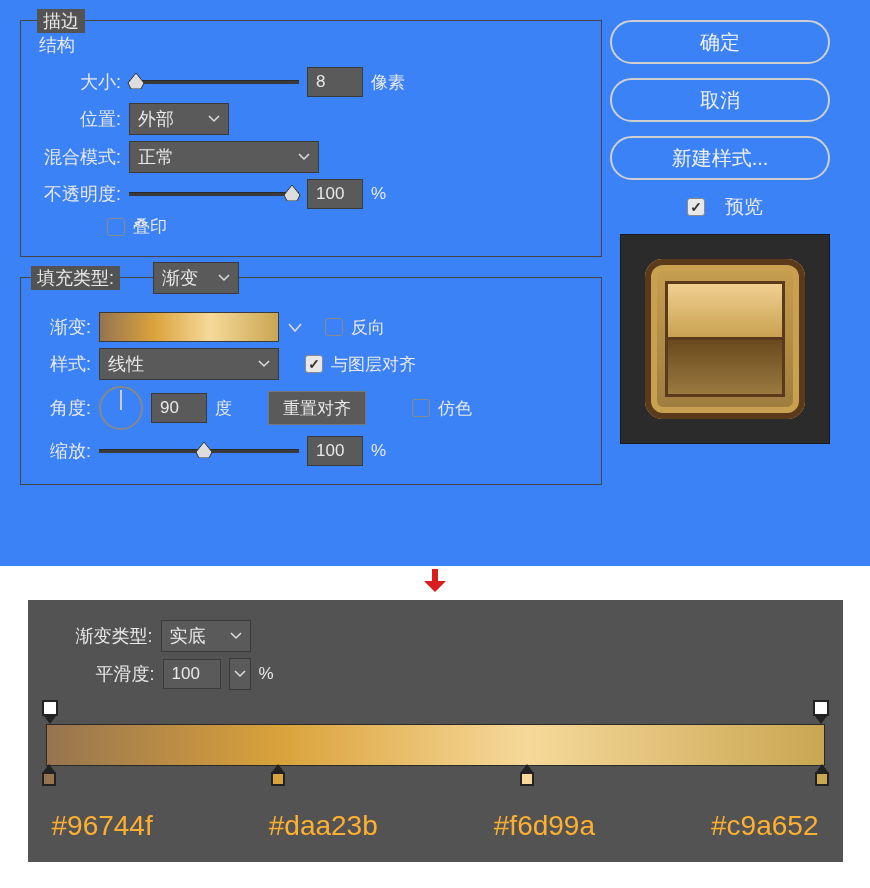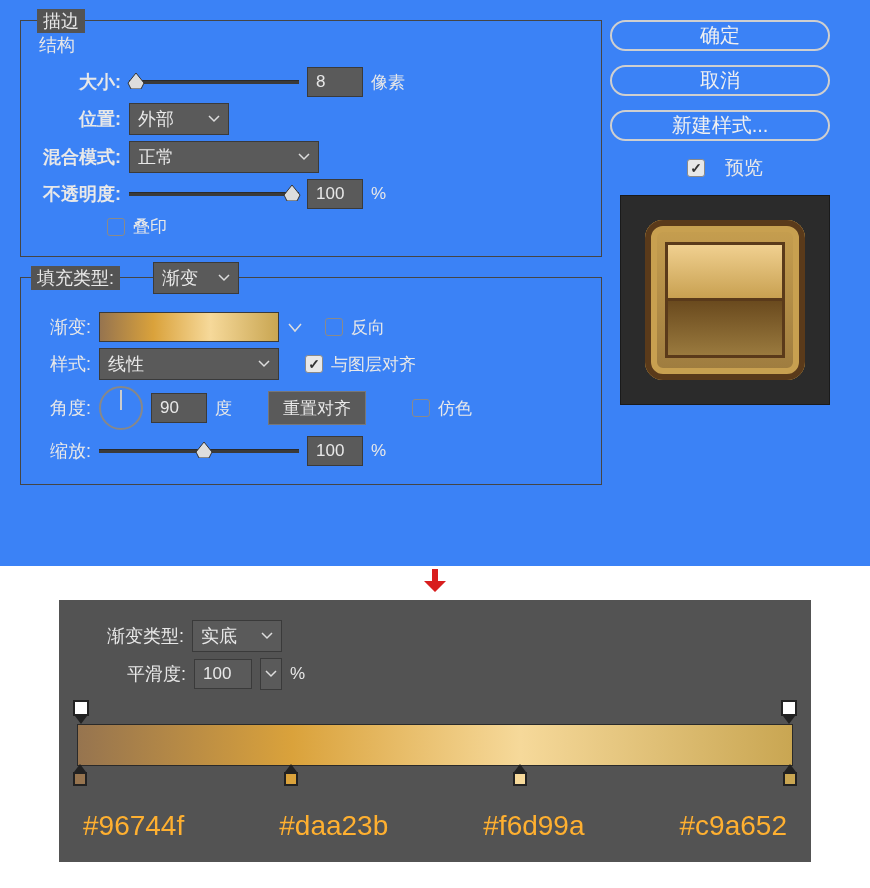--- a/index.html
+++ b/index.html
@@ -8,21 +8,21 @@
   .top-section { width: 870px; height: 566px; background: #3b82f6; display: flex; }
   .main-panel { flex: 1; padding: 10px 0 0 20px; }
   .side-panel { width: 260px; padding: 20px 30px 0 0; }
   
   .fieldset { border: 1px solid #454545; padding: 8px 10px 12px 10px; position: relative; margin: 10px 8px 0 0; }
   .legend { position: absolute; top: -12px; left: 16px; background: #535353; color: #e8e8e8; font-size: 18px; padding: 0 6px; }
   .subtitle { color: #e8e8e8; font-size: 18px; margin: 4px 0 10px 8px; }
   
   .row { display: flex; align-items: center; margin: 6px 0; gap: 8px; }
   .label { color: #e8e8e8; font-size: 18px; text-align: right; }
-  .label-w1 { width: 90px; font-weight: bold; }
+  .label-w1 { width: 90px; }
   .label-w2 { width: 60px; }
   
   .slider { height: 4px; background: #3a3a3a; border-top: 1px solid #2a2a2a; position: relative; }
   .thumb { position: absolute; top: -8px; width: 18px; height: 16px; }
   .thumb svg { display: block; }
   
   .input-box { background: #5a5a5a; border: 1px solid #3a3a3a; height: 30px; padding: 0 8px; color: #e8e8e8; font-size: 17px; display: flex; align-items: center; }
   
   .dropdown { background: #5a5a5a; border: 1px solid #3a3a3a; height: 32px; padding: 14px 8px; color: #e8e8e8; font-size: 18px; display: flex; align-items: center; gap: 10px; position: relative; }
   .dropdown .chev { margin-left: auto; }
@@ -35,32 +35,32 @@
   .checkbox.checked::after { content: "✓"; color: #333; font-size: 14px; font-weight: bold; }
   
   .gradient-swatch { width: 180px; height: 30px; border: 1px solid #3a3a3a; background: linear-gradient(to right, #96744f, #daa23b 30%, #f6d99a 62%, #c9a652 100%); position: relative; }
   .gradient-swatch .chev2 { position: absolute; right: -24px; top: 6px; }
   
   .angle-dial { width: 44px; height: 44px; border: 2px solid #888; border-radius: 50%; position: relative; }
   .angle-dial::after { content: ""; position: absolute; width: 2px; height: 20px; background: #ccc; left: 50%; top: 2px; transform: translateX(-50%); }
   
   .btn { height: 34px; padding: 0 14px; border: 1px solid #777; background: #5a5a5a; color: #e8e8e8; font-size: 17px; display: flex; align-items: center; }
   
-  .side-btn { width: 220px; height: 31px; border: 2px solid #cfcfcf; border-radius: 22px; background: transparent; color: #f0f0f0; font-size: 20px; display: flex; align-items: center; justify-content: center; margin-bottom: 14px; }
+  .side-btn { width: 220px; height: 44px; border: 2px solid #cfcfcf; border-radius: 22px; background: transparent; color: #f0f0f0; font-size: 20px; display: flex; align-items: center; justify-content: center; margin-bottom: 14px; }
   
   .preview-row { display: flex; align-items: center; justify-content: center; gap: 20px; margin: 10px 0 14px 0; }
   .preview-swatch { width: 210px; height: 210px; background: #2b2b2b; border: 1px solid #1a1a1a; display: flex; align-items: center; justify-content: center; margin: 0 auto; }
   .gold-icon { width: 160px; height: 160px; border-radius: 18px; background: linear-gradient(#c8a050, #9c7a3e); box-shadow: inset 0 0 0 6px #5a3a1a, inset 0 0 0 12px #c8a050; position: relative; }
   .gold-icon::before { content:""; position:absolute; left:20px; right:20px; top:22px; height:54px; background: linear-gradient(#f0d090, #c8a050); border: 3px solid #5a3a1a; }
   .gold-icon::after { content:""; position:absolute; left:20px; right:20px; bottom:22px; height:54px; background: linear-gradient(#6a4a1e, #9a7a3e); border: 3px solid #5a3a1a; }
   
   .arrow-down { width: 870px; height: 30px; display:flex; align-items:center; justify-content:center; }
   .arrow-down svg { display:block; }
   
-  .bottom-section { width: 752px; margin: 4px auto 0 auto; background: #535353; padding: 14px 18px 20px 18px; }
+  .bottom-section { width: 815px; margin: 4px auto 0 auto; background: #535353; padding: 14px 18px 20px 18px; }
   .grad-bar-wrap { margin-top: 10px; position: relative; padding: 24px 0 44px 0; }
   .grad-bar { height: 42px; border: 1px solid #2a2a2a; background: linear-gradient(to right, #96744f 0%, #daa23b 30%, #f6d99a 62%, #c9a652 100%); }
   .stop-top, .stop-bot { position: absolute; display:flex; flex-direction:column; align-items:center; }
   .stop-top { top: 0; }
   .stop-bot { top: 66px; }
   .stop-marker { width: 16px; height: 16px; border: 2px solid #222; background: #fff; }
   .stop-tri { width: 0; height: 0; border-left: 6px solid transparent; border-right: 6px solid transparent; }
   .stop-top .stop-tri { border-top: 8px solid #222; margin-bottom: -2px; }
   .stop-bot .stop-tri { border-bottom: 8px solid #222; margin-top: -2px; }
   .stop-bot .stop-marker { width: 14px; height: 14px; }

